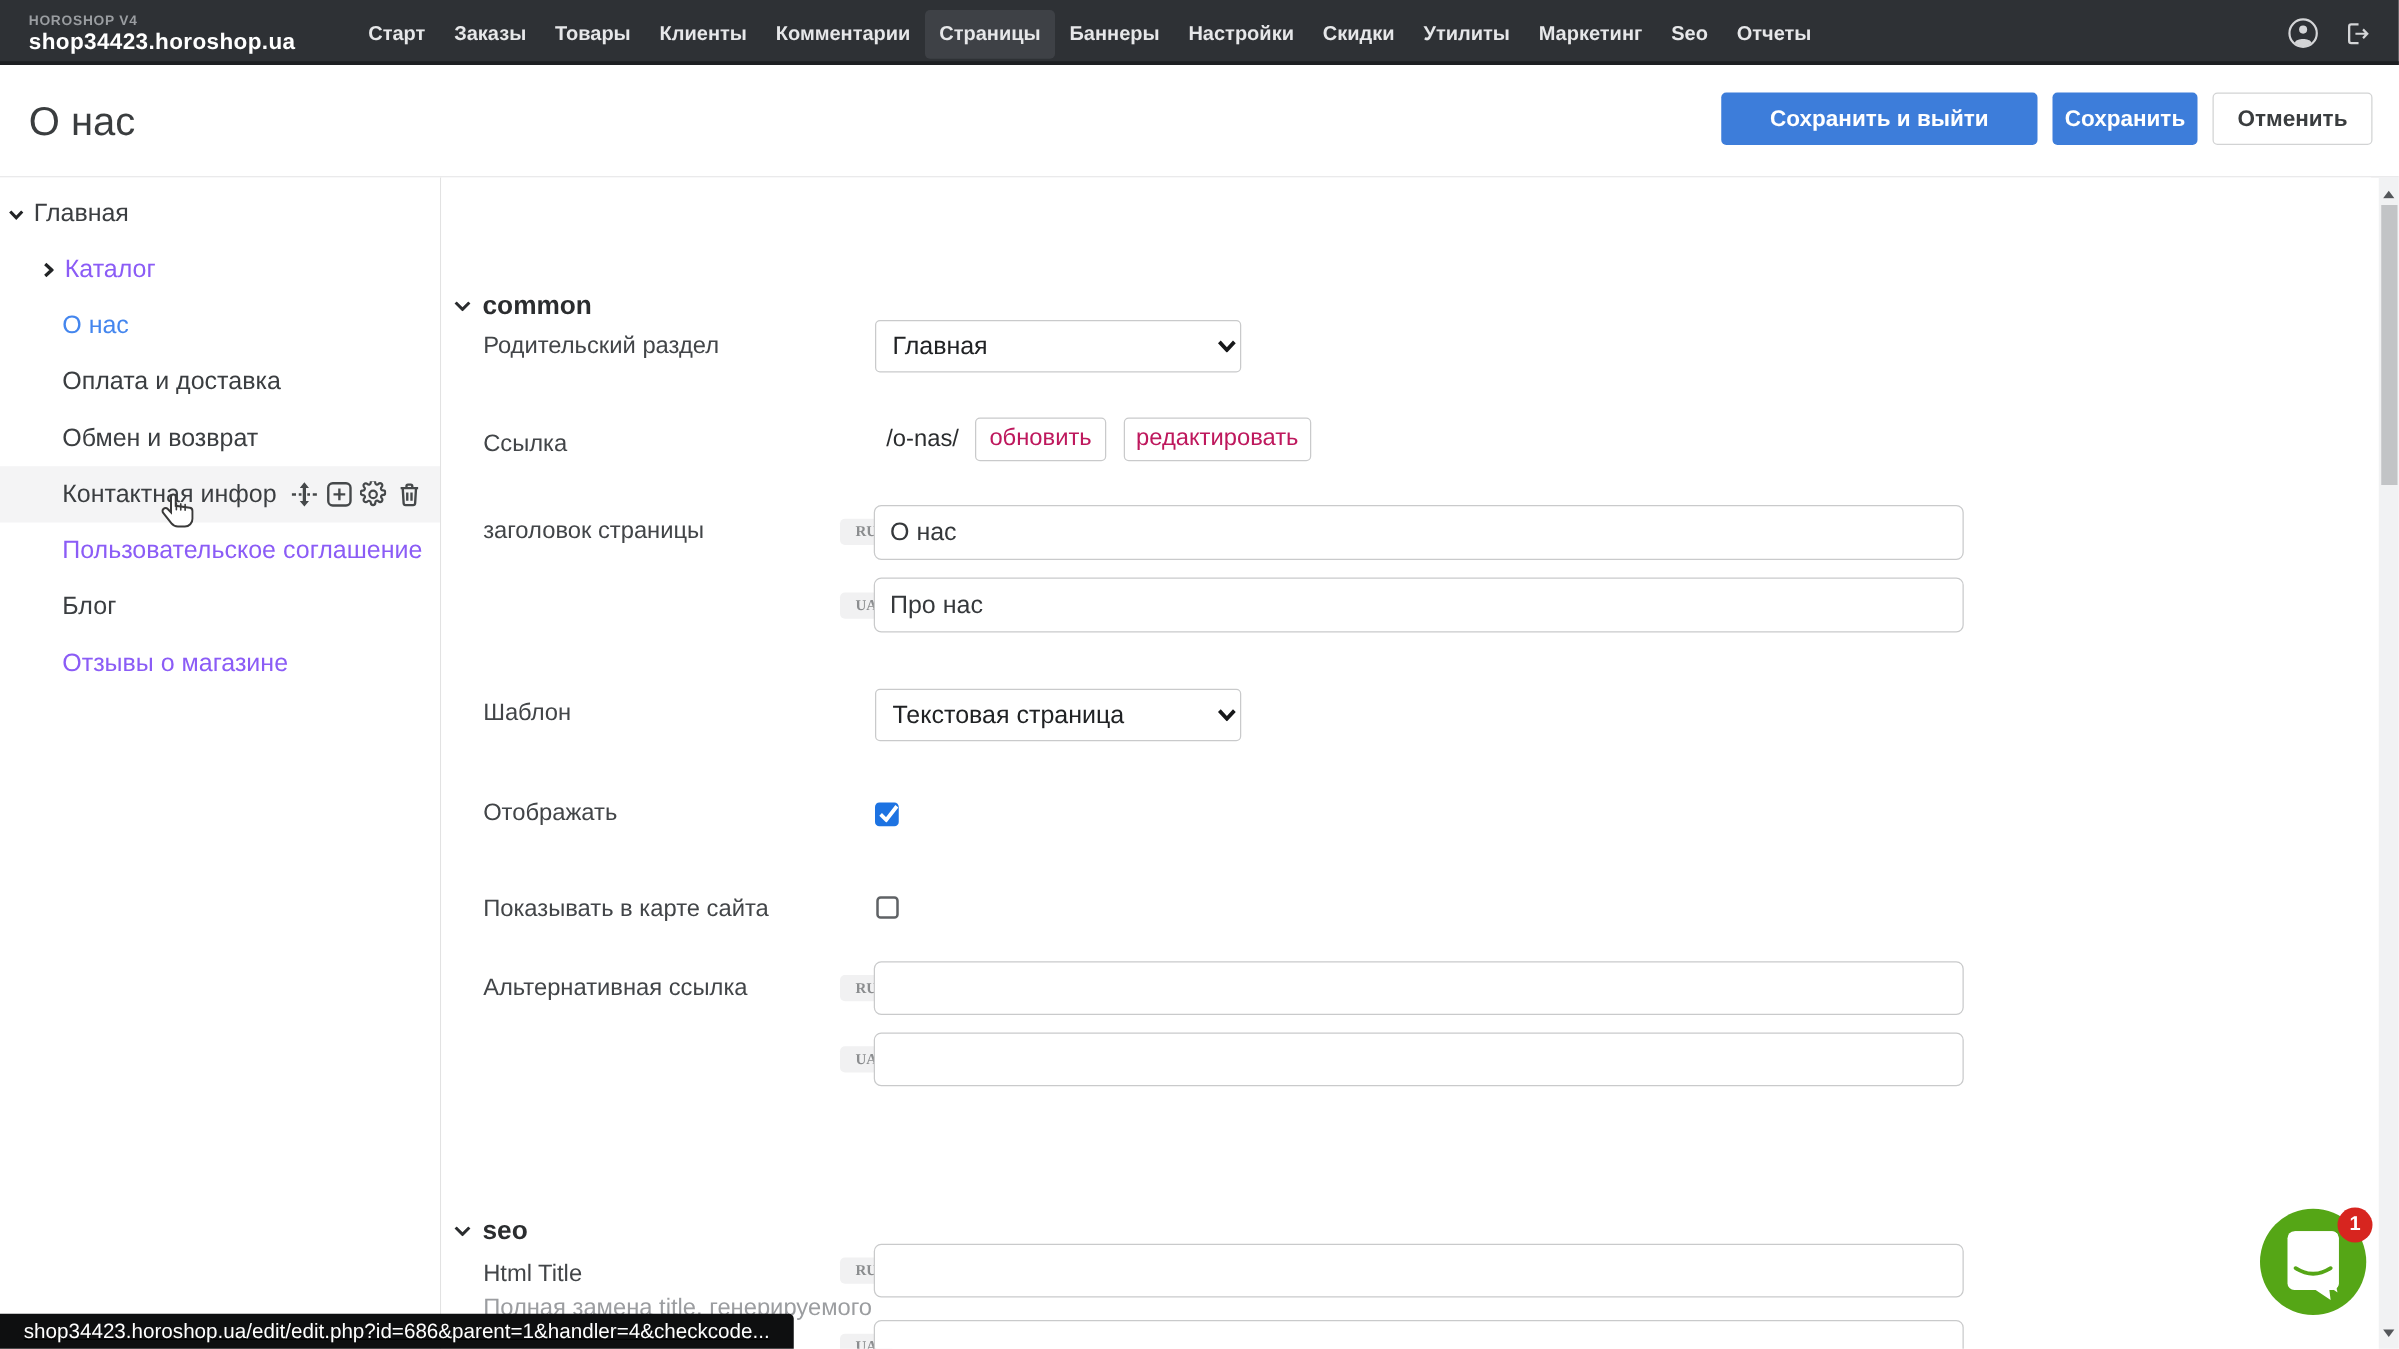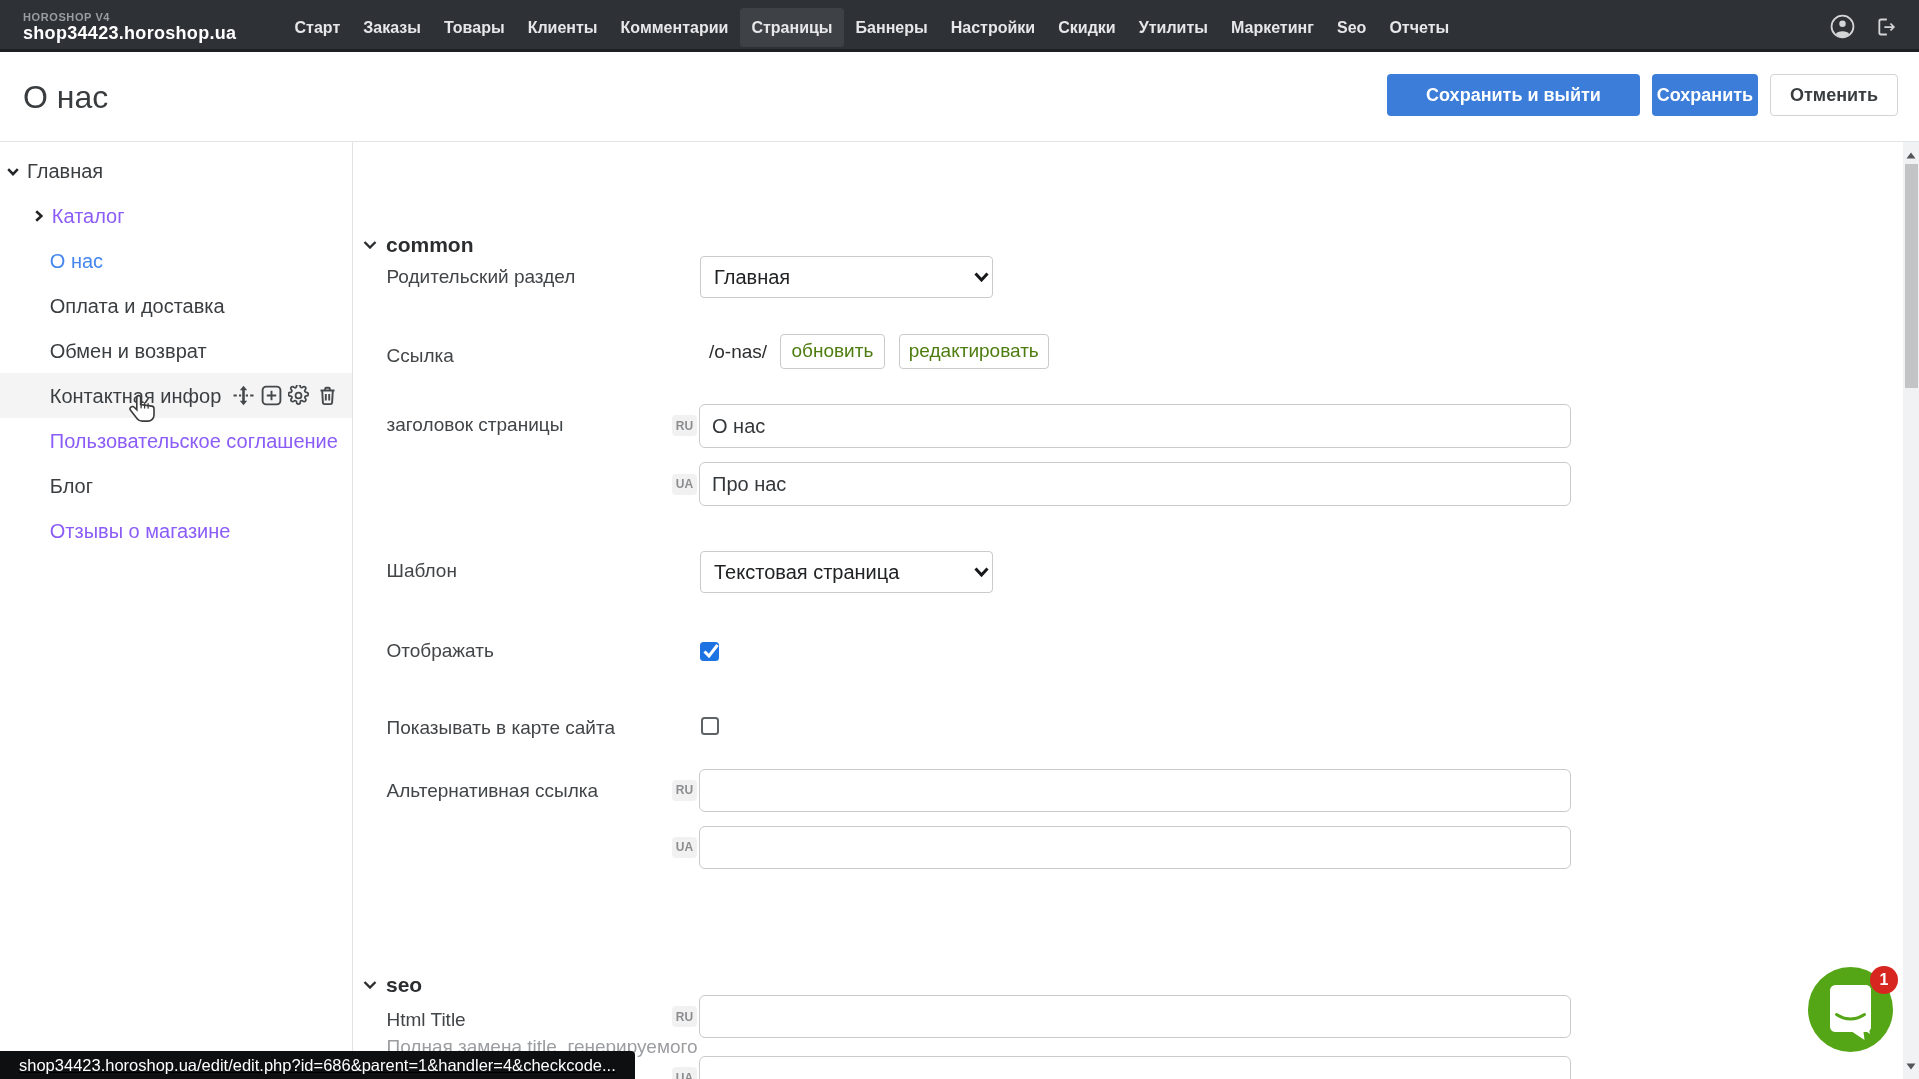--- a/index.html
+++ b/index.html
@@ -48,23 +48,23 @@
 .flabel { position:absolute; left:33.5px; font-size:19px; line-height:23px; color:#424548; white-space:nowrap; }
 .sublabel { position:absolute; left:33.5px; font-size:19px; line-height:23px; color:#9b9da0; white-space:nowrap; }
 select.ctl { -webkit-appearance:none; appearance:none; font-family:"Liberation Sans", sans-serif;
   font-size:20px; color:#202224; background:#fff; border:1px solid #c9cacb; border-radius:4px;
   padding:0 13px; height:42px; width:293px; position:absolute; cursor:pointer; }
 .sel-chev { position:absolute; pointer-events:none; width:15px; height:10px; color:#17181a; }
 input.ctl { font-family:"Liberation Sans", sans-serif; font-size:20px; color:#35383b;
   background:#fff; border:1px solid #c9cacb; border-radius:6px; padding:0 12px; height:44px;
   width:872px; position:absolute; }
 input.h43 { height:43px; }
-.lang-tag { position:absolute; width:25px; height:21px; background:#f1f1f2; border-radius:4px;
-  color:#8b8d8f; font-size:12px; font-weight:bold; display:flex; align-items:center; justify-content:center; }
-.btn-small { font-family:"Liberation Sans", sans-serif; font-size:19px; color:#4d7c0f; background:#fff;
+.lang-tag { position:absolute; width:42px; height:21px; background:#f1f1f2; border-radius:4px;
+  color:#8b8d8f; font-size:12px; font-weight:bold; display:flex; align-items:center; justify-content:center;font-family:Liberation Serif, serif; }
+.btn-small { font-family:"Liberation Sans", sans-serif; font-size:19px; color:#be185d; background:#fff;
   border:1px solid #c9cacb; border-radius:4px; height:35px; cursor:pointer; position:absolute; }
 .static-text { position:absolute; font-size:19px; line-height:23px; color:#2b2d2f; }
 .checkbox { position:absolute; border-radius:3.5px; cursor:pointer; }
 .checkbox.checked { width:19px; height:19px; background:#1d73e2; }
 .checkbox.unchecked { width:18px; height:18px; background:#fff; border:2px solid #5f6265; }
 .checkbox.checked svg { position:absolute; left:1.5px; top:1.5px; width:17px; height:15px; color:#fff; }
 
 
 .scrollbar { position:absolute; left:1903px; top:142px; width:16px; height:937px; background:#f1f2f3; }
 .sb-thumb { position:absolute; left:1.5px; top:22px; width:13px; height:224px; background:#c2c4c6; }
@@ -120,21 +120,21 @@
       <path d="M13 3 H6 a2 2 0 0 0 -2 2 V19 a2 2 0 0 0 2 2 H13"></path>
       <path d="M10 12 H21 M17.3 7.8 L21.4 12 L17.3 16.2" stroke-width="2.1"></path>
     </svg>
   </div>
 </div>
 
 <div class="header">
   <div class="page-title">О нас</div>
   <div class="hdr-buttons">
     <button class="btn btn-blue" style="width:253px;">Сохранить и выйти</button>
-    <button class="btn btn-blue" style="width:106px;">Сохранить</button>
+    <button class="btn btn-blue" style="width:116px;">Сохранить</button>
     <button class="btn btn-white" style="width:128px;">Отменить</button>
   </div>
 </div>
 
 <div class="sidebar" id="sidebar">
     <div class="tree-row">
       <svg class="tree-caret" style="left:7px;top:19.5px;width:12px;height:8px;" viewBox="0 0 12 8" fill="none" stroke="#222426" stroke-width="2.5">
         <path d="M1.2 1.2 L6 6.2 L10.8 1.2"></path>
       </svg>
       <span class="tree-label" style="left:27px">Главная</span>

